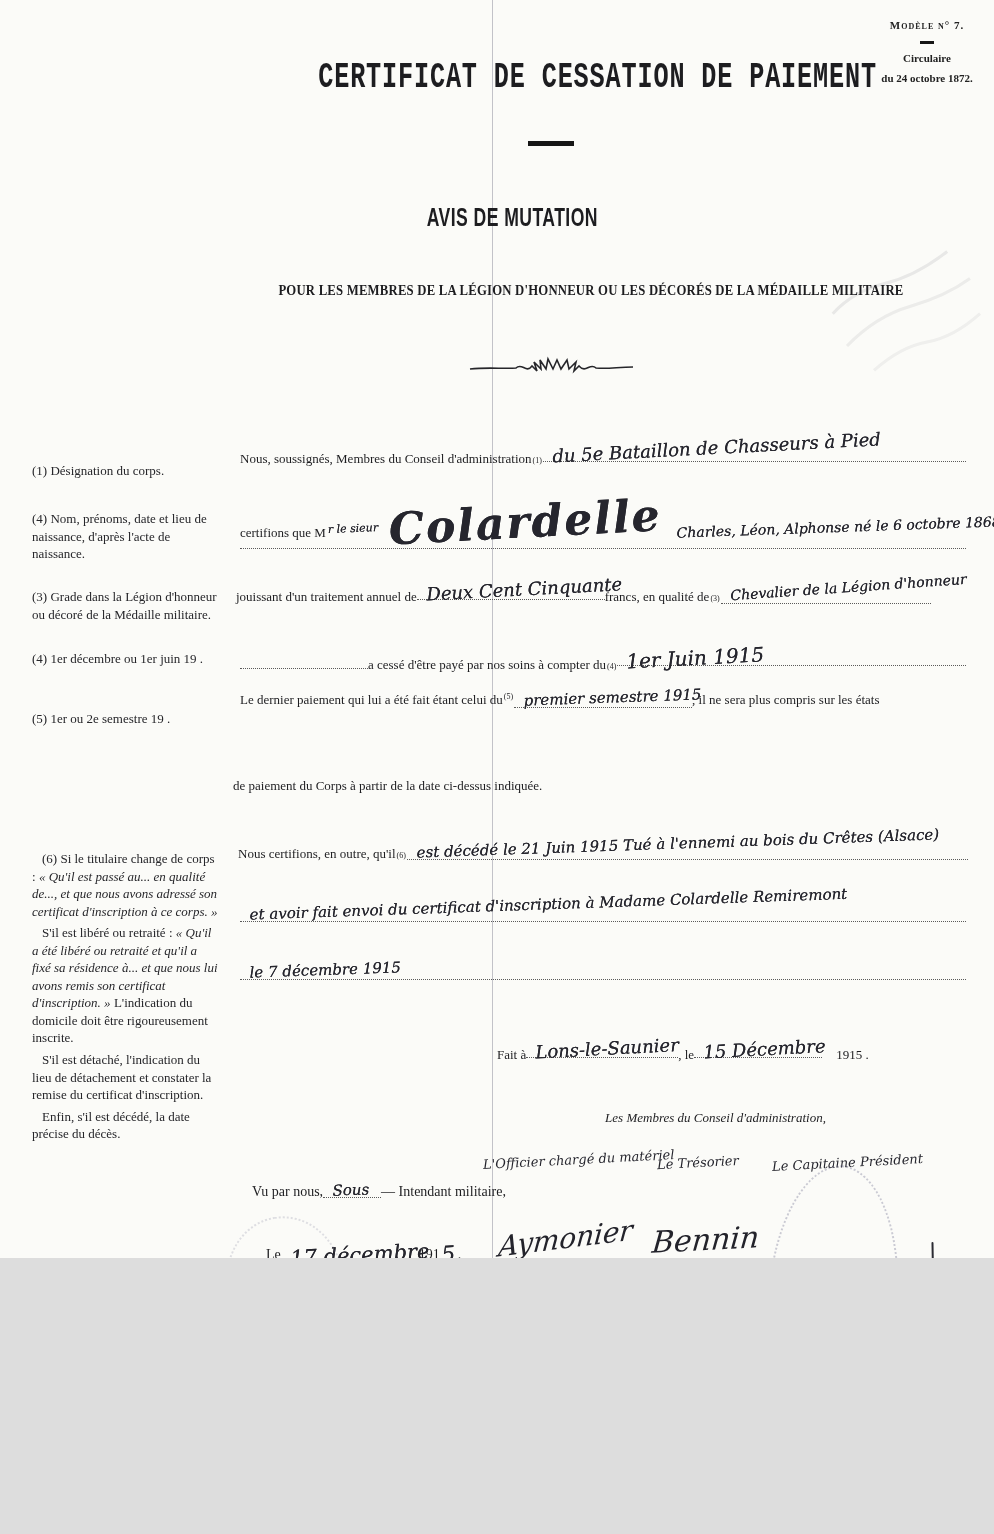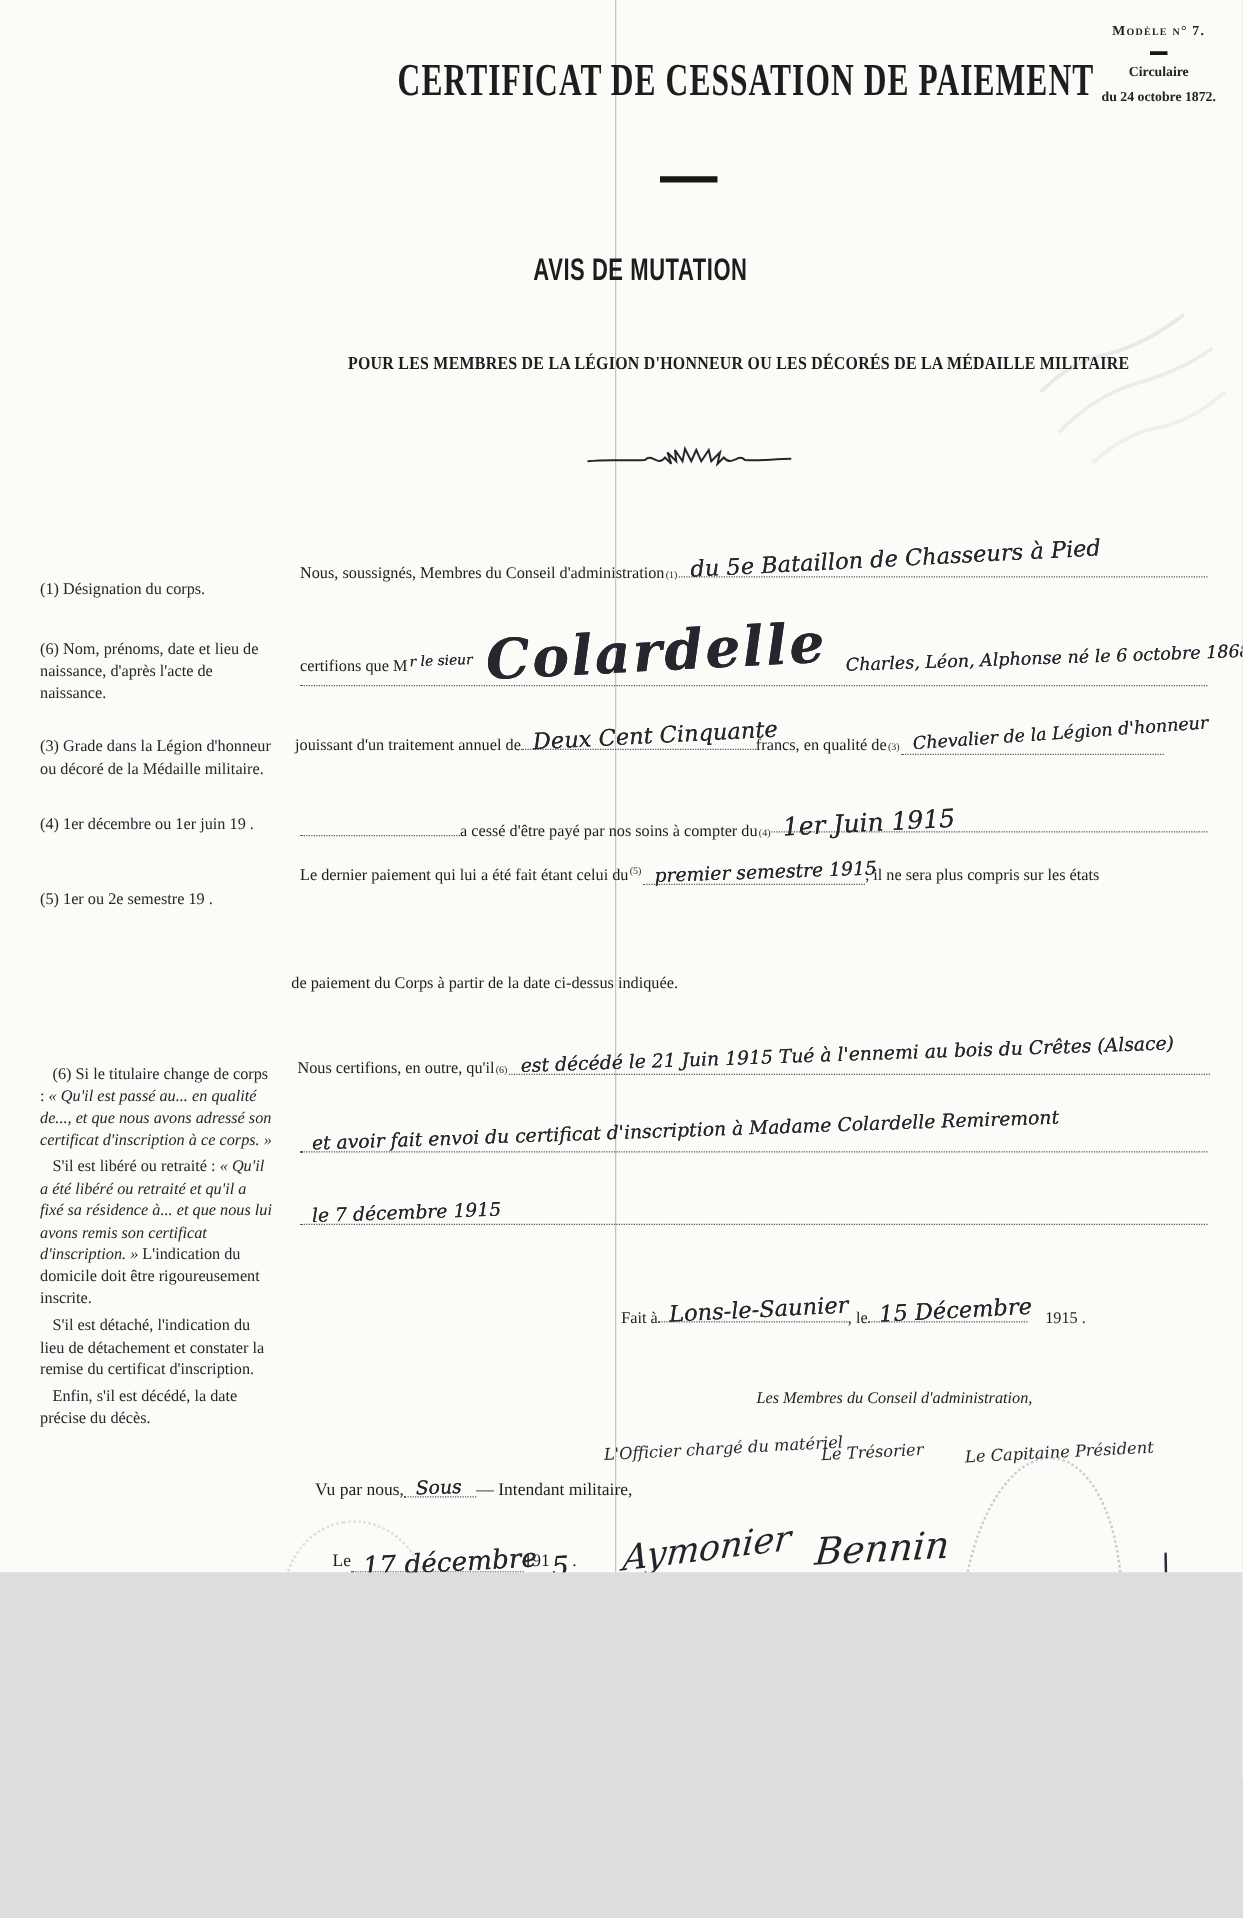--- a/index.html
+++ b/index.html
@@ -16,22 +16,22 @@
   .fold{position:absolute; left:492px; top:0; width:1px; height:1534px; background:var(--fold);}
   .bottom-edge{position:absolute; left:112px; top:1516px; width:882px; height:4px; background:#2e2e2e; border-radius:2px;}
 
   
   .corner{position:absolute; left:866px; top:16px; width:122px; text-align:center;
           font-size:11px; font-weight:bold; line-height:1.8; color:#222;}
   .corner .caps{font-variant:small-caps; letter-spacing:1px;}
   .corner-dash{width:14px; height:3px; background:#161616; margin:5px auto;}
 
   
-  .title{position:absolute; left:265px; top:48px; width:580px; text-align:left; margin:0;
-         font-size:30px; font-weight:bold; white-space:nowrap;}
+  .title{position:absolute; left:265px; top:60px; width:580px; text-align:left; margin:0;
+         font-size:30px; font-weight:bold; white-space:nowrap;font-family:Liberation Mono, monospace;}
   .title>span{display:inline-block; transform:scale(0.84,1.22); transform-origin:center; letter-spacing:1px;}
   .title-rule{position:absolute; left:528px; top:141px; width:46px; height:5px; background:#161616;}
   .heading{position:absolute; left:412px; top:206px; width:200px; text-align:center; margin:0;
            font-family:"Liberation Sans",sans-serif; font-size:20px; font-weight:bold; white-space:nowrap;}
   .heading>span{display:inline-block; transform:scale(0.88,1.25); transform-origin:center; letter-spacing:.5px;}
   .subheading{position:absolute; left:272px; top:283px; width:600px; text-align:center;
               font-size:13px; font-weight:bold; white-space:nowrap;}
   .subheading>span{display:inline-block; transform:scale(0.98,1.12); transform-origin:center; letter-spacing:.2px;}
 
   .flourish{position:absolute; left:468px; top:356px;}
@@ -105,21 +105,21 @@
     <path d="M2,13 C20,11 35,13 48,12 c6,-6 10,6 16,-2 l5,5 -3,-9 7,7 -1,-9 6,9 2,-10 5,10 4,-9 4,9 6,-9 2,9 7,-7 -2,9 5,-5 c7,8 11,-4 17,2 13,1 22,-1 38,-1" fill="none" stroke="#26262a" stroke-width="1.6"></path>
   </svg>
 
   <svg class="smudge" width="150" height="135" viewBox="0 0 150 135">
     <path d="M10,20 q30,-8 60,2 t70,6" fill="none" stroke="rgba(60,60,75,.20)" stroke-width="3"></path>
     <path d="M5,55 q40,-10 75,0 t65,8" fill="none" stroke="rgba(60,60,75,.16)" stroke-width="3"></path>
     <path d="M15,90 q35,-6 60,4 t60,4" fill="none" stroke="rgba(60,60,75,.13)" stroke-width="3"></path>
   </svg>
 
   <div class="note" style="top:462px">(1) Désignation du corps.</div>
-  <div class="note" style="top:510px">(6) Nom, prénoms, date et lieu de naissance, d'après l'acte de naissance.</div>
+  <div class="note" style="top:510px">(4) Nom, prénoms, date et lieu de naissance, d'après l'acte de naissance.</div>
   <div class="note" style="top:588px">(3) Grade dans la Légion d'honneur ou décoré de la Médaille militaire.</div>
   <div class="note" style="top:650px">(4) 1er décembre ou 1er juin 19 .</div>
   <div class="note" style="top:710px">(5) 1er ou 2e semestre 19 .</div>
   <div class="note" style="top:850px">
     <p><span>(6) Si le titulaire change de corps :</span> <span class="q">« Qu'il est passé au... en qualité de..., et que nous avons adressé son certificat d'inscription à ce corps. »</span></p>
     <p><span>S'il est libéré ou retraité :</span> <span class="q">« Qu'il a été libéré ou retraité et qu'il a fixé sa résidence à... et que nous lui avons remis son certificat d'inscription. »</span> <span>L'indication du domicile doit être rigoureusement inscrite.</span></p>
     <p>S'il est détaché, l'indication du lieu de détachement et constater la remise du certificat d'inscription.</p>
     <p>Enfin, s'il est décédé, la date précise du décès.</p>
   </div>
 
@@ -188,21 +188,21 @@
   <span class="cap" style="left:483px; top:1152px">L'Officier chargé du matériel</span>
   <span class="cap" style="left:657px; top:1155px">Le Trésorier</span>
   <span class="cap" style="left:772px; top:1155px">Le Capitaine Président</span>
 
   <div class="line" style="left:252px; top:1182px; font-size:14px; display:flex; align-items:baseline;">
     <span class="print">Vu par nous,</span>
     <span class="uline" style="width:58px"><span class="hand">Sous</span></span>
     <span class="print">— Intendant militaire,</span>
   </div>
 
-  <div class="line" style="left:266px; top:1242px; font-size:14px; display:flex; align-items:flex-start;">
+  <div class="line" style="left:266px; top:1242px; font-size:14px; display:flex; align-items:center;">
     <span class="print">Le</span>
     <span class="uline" style="width:138px"><span class="hand big" style="font-size:21px">17 décembre</span></span>
     <span class="print">191</span>
     <span class="hand big" style="font-size:22px; padding:0 2px">5</span>
     <span class="print">.</span>
   </div>
 
   <span class="sig sig-aymonier">Aymonier</span>
   <span class="sig sig-bennin">Bennin</span>
   <span class="sig sig-noir">Noir</span>

